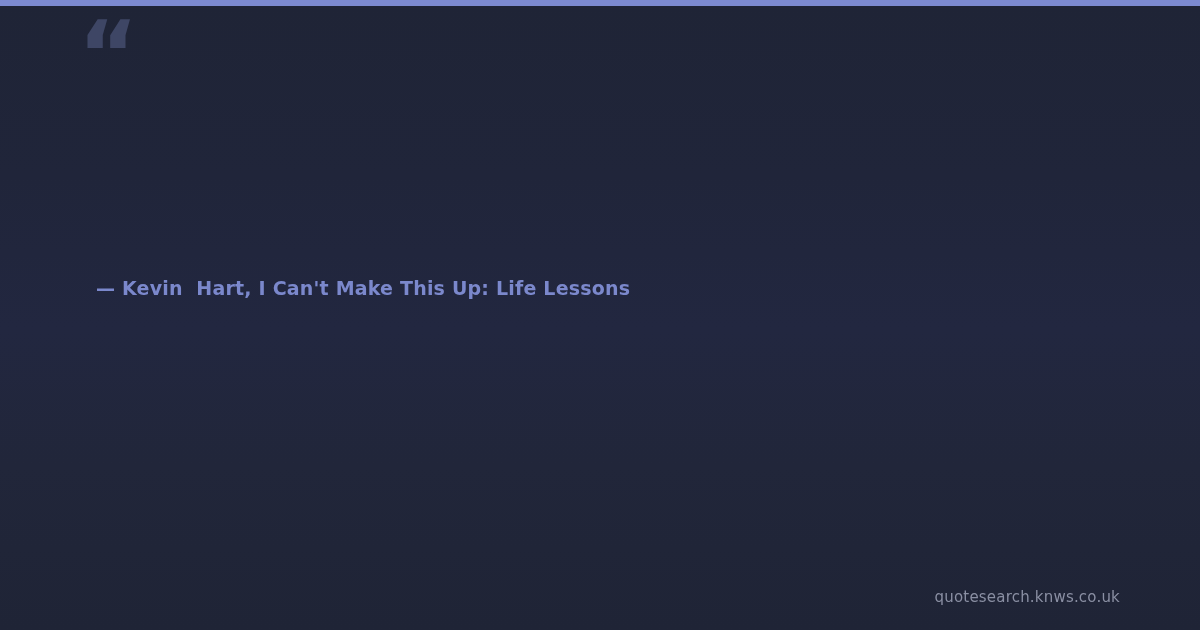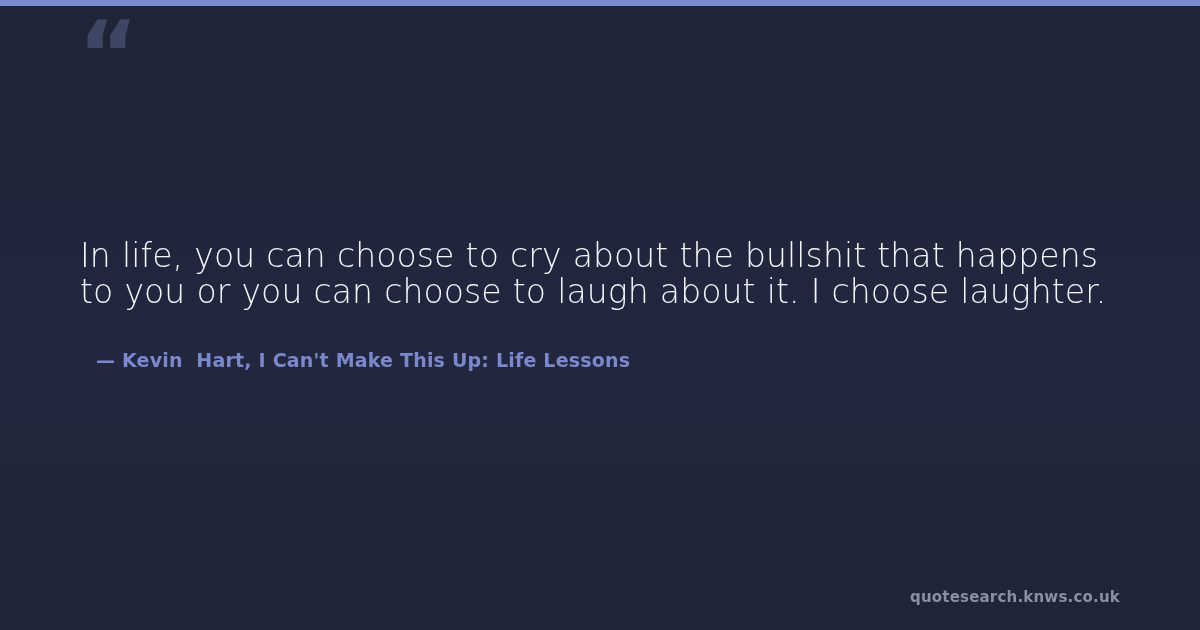--- a/index.html
+++ b/index.html
@@ -81,37 +81,36 @@
     color: #7b88cc;
     white-space: pre;
   }
 
   .watermark {
     position: absolute;
     right: 80px;
     bottom: 24px;
     font-family: "DejaVu Sans", "Liberation Sans", sans-serif;
     font-size: 15px;
-    font-weight: 700;
+    font-weight: 400;
     line-height: 18px;
     letter-spacing: 0.2px;
     color: #8a8fa3;
     text-align: right;
   }
 </style>
 </head>
 <body>
 
 <div class="quote-card">
 
   <div class="accent-bar"></div>
 
   <div class="quote-glyph">“</div>
 
   <div class="content-block">
-    <p class="quote-text">In life, you can choose to cry about the bullshit that happens to you or you can choose to laugh about it. I choose laughter.</p>
 
     <p class="attribution">— Kevin  Hart, I Can't Make This Up: Life Lessons</p>
   </div>
 
   <div class="watermark">quotesearch.knws.co.uk</div>
 
 </div>
 
 </body></html>

